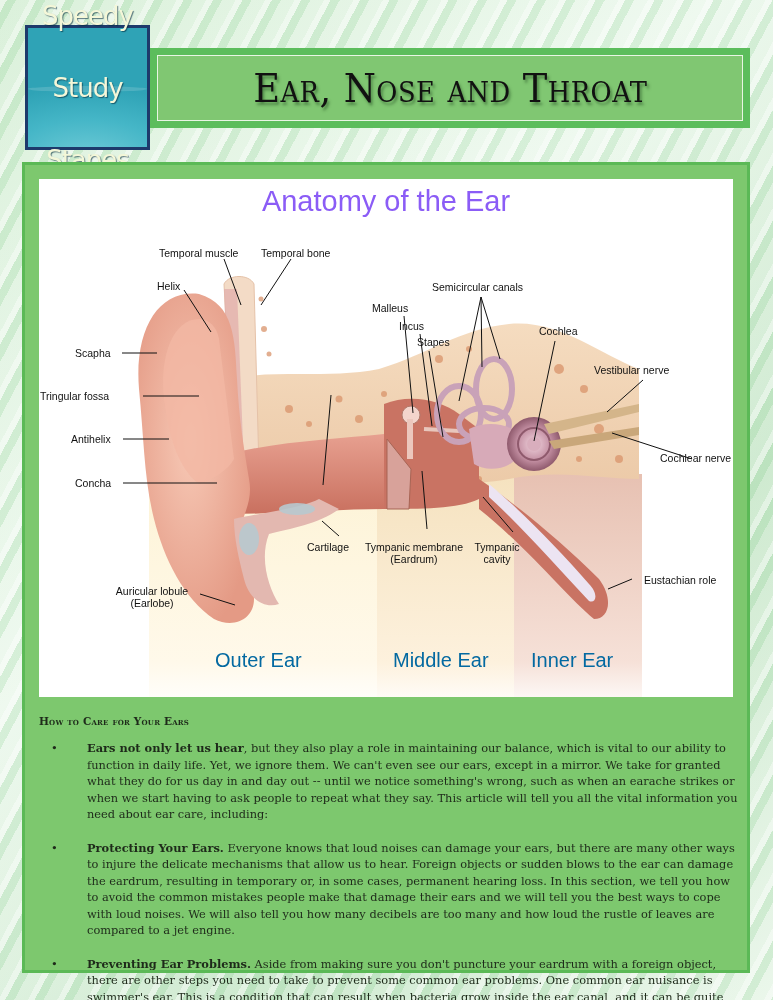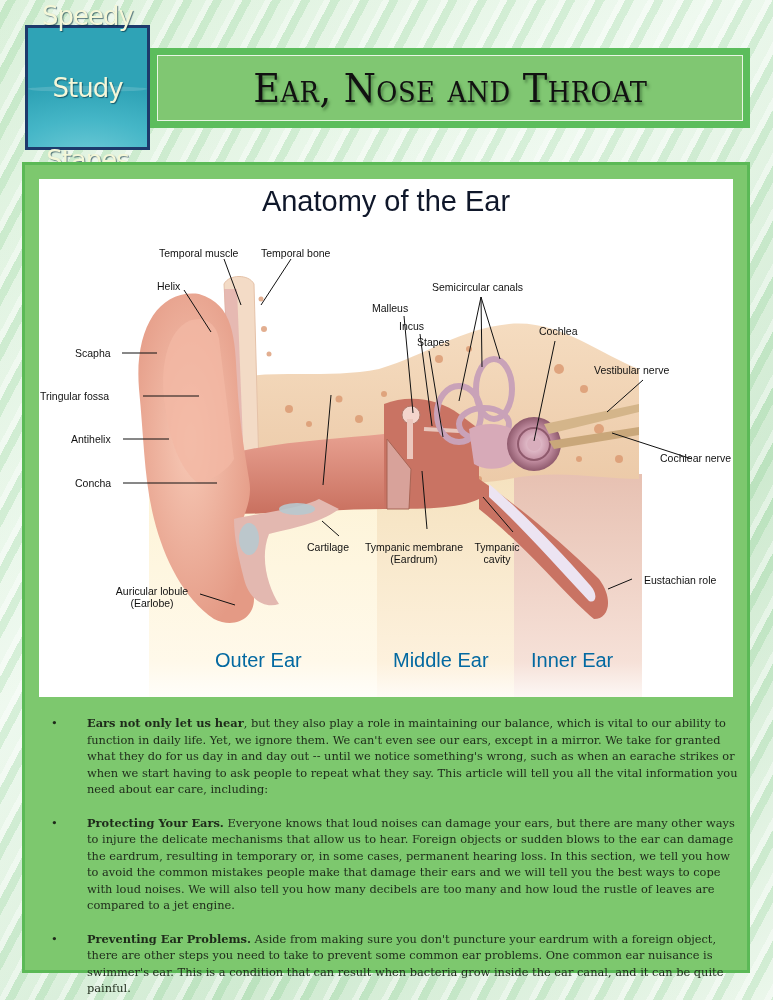--- a/index.html
+++ b/index.html
@@ -44,21 +44,21 @@
   .panel {
     position: absolute; left: 22px; top: 162px; width: 728px; height: 811px;
     background: #7dc86e; border: 3px solid #5bb956; box-sizing: border-box;
   }
   .diagram {
     position: absolute; left: 14px; top: 14px; width: 694px; height: 518px;
     background: #fff; overflow: hidden;
   }
   .diagram-title {
     position: absolute; left: 0; right: 0; top: 6px; text-align: center;
-    font-size: 29px; color: #0f172a;
+    font-size: 29px; color: #8b5cf6;
   }
   .region { position: absolute; top: 295px; height: 235px; }
   .region.outer { left: 110px; width: 228px; background: linear-gradient(180deg, #fdf3d6 0%, #fff9ea 80%, #fff 100%); }
   .region.middle { left: 338px; width: 137px; background: linear-gradient(180deg, #f5e2bf 0%, #fdf1dd 80%, #fff 100%); }
   .region.inner { left: 475px; width: 128px; background: linear-gradient(180deg, #e7c1b2 0%, #f6e1d8 80%, #fff 100%); }
   .region-label { position: absolute; top: 470px; font-size: 20px; color: #0369a1; }
   .lbl { position: absolute; font-size: 10.5px; color: #111; line-height: 12px; white-space: nowrap; }
   .lbl.c { text-align: center; }
   svg.art { position: absolute; left: 0; top: 0; }
   
@@ -232,20 +232,21 @@
       <div>(Earlobe)</div>
     </div>
     <div class="lbl" style="left:605px;top:395px">Eustachian role</div>
 
     <div class="region-label" style="left:176px">Outer Ear</div>
     <div class="region-label" style="left:354px">Middle Ear</div>
     <div class="region-label" style="left:492px">Inner Ear</div>
   </div>
 
   <div class="care">
+    <div class="care-heading">How to Care for Your Ears</div>
 
     <div class="bullet">
       <span class="dot">•</span>
       <b>Ears not only let us hear</b><span>, but they also play a role in maintaining our balance, which is vital to our ability to function in daily life. Yet, we ignore them. We can't even see our ears, except in a mirror. We take for granted what they do for us day in and day out -- until we notice something's wrong, such as when an earache strikes or when we start having to ask people to repeat what they say. This article will tell you all the vital information you need about ear care, including:</span>
     </div>
     <div class="bullet">
       <span class="dot">•</span>
       <b>Protecting Your Ears.</b><span> Everyone knows that loud noises can damage your ears, but there are many other ways to injure the delicate mechanisms that allow us to hear. Foreign objects or sudden blows to the ear can damage the eardrum, resulting in temporary or, in some cases, permanent hearing loss.  In this section, we tell you how to avoid the common mistakes people make that damage their ears and we will tell you the best ways to cope with loud noises. We will also tell you how many decibels are too many and how loud the rustle of leaves are compared to a jet engine.</span>
     </div>
     <div class="bullet">

